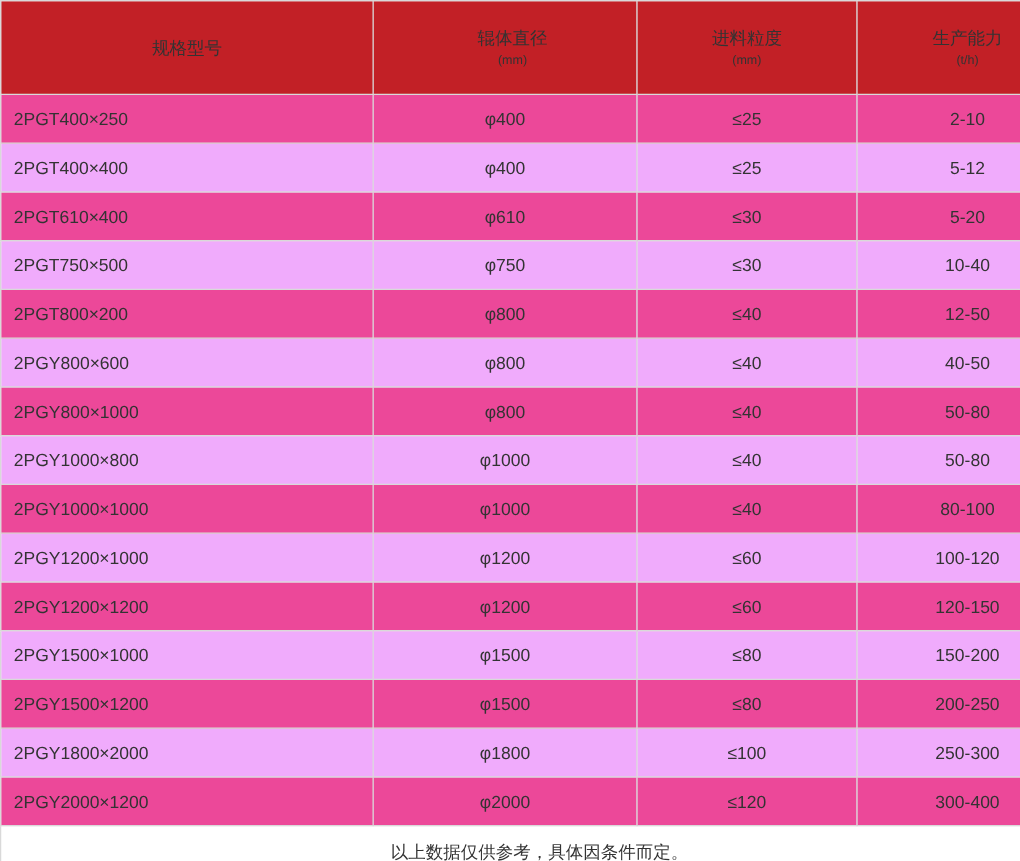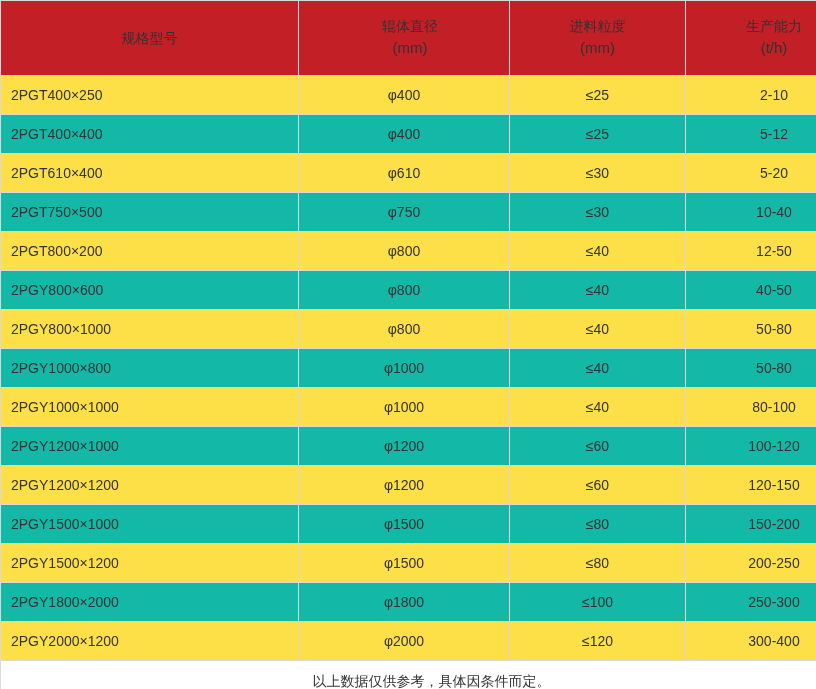--- a/index.html
+++ b/index.html
@@ -30,31 +30,31 @@
     background: #c22026;
     color: #ffffff;
     border: 1px solid #c22026;
     font-size: 15px;
     height: 74px;
     line-height: 1.5;
     padding: 0 4px;
   }
   thead th .unit {
     display: block;
-    font-size: 15px;
+    font-size: 10px;
   }
   tbody td {
     height: 38px;
     padding: 0 6px;
   }
   tbody tr.odd td {
-    background: #fde047;
+    background: #ec4899;
   }
   tbody tr.even td {
-    background: #14b8a6;
+    background: #f0abfc;
   }
   td.model {
     text-align: left;
     padding-left: 10px;
   }
   tfoot td {
     height: 40px;
     background: #ffffff;
     font-size: 14px;
     text-align: center;

